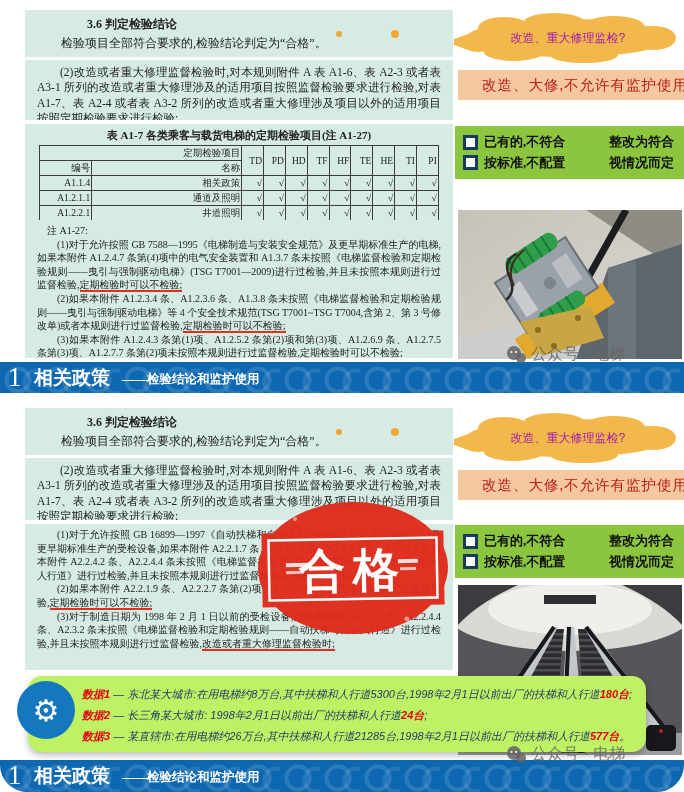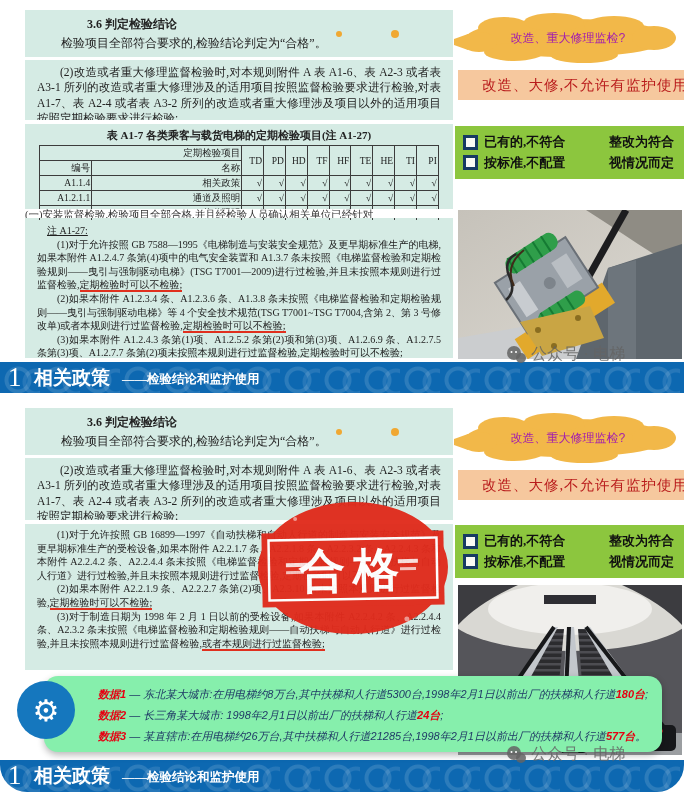--- a/index.html
+++ b/index.html
@@ -11,21 +11,21 @@
   
   .b-intro{left:25px;width:428px;height:47px;padding:5px 12px;font-size:12px;line-height:1.55;}
   .b-intro .t{font-weight:bold;text-indent:50px;}
   .b-intro .s{text-indent:24px;}
   .b-para{left:25px;width:428px;padding:5px 12px;font-size:11.5px;line-height:1.34;
           text-align:justify;}
   .b-para p{margin:0;text-indent:2em;}
   .b-notes{left:25px;width:428px;padding:4px 12px;font-size:10px;line-height:1.36;
            text-align:justify;}
   .b-notes p{margin:0;text-indent:2em;}
-  .b-notes .nt{text-indent:1em;text-decoration:underline;}
+  .b-notes .nt{text-indent:1em;}
   .runderline{border-bottom:2px solid #e0301e;}
 
   
   .dot{position:absolute;border-radius:50%;background:#f0a832;}
 
   
   .tbl-caption{text-align:center;font-weight:bold;font-size:11px;margin:1px 0 2px 0;}
   table.insp{border-collapse:collapse;width:97%;margin:0 auto;table-layout:fixed;
              font-size:9.5px;}
   table.insp th,table.insp td{border:1px solid #3c3c3c;padding:0 1px;text-align:right;
@@ -63,21 +63,21 @@
 
   
   .wmark{position:absolute;display:flex;align-items:center;gap:5px;z-index:6;
     color:rgba(100,100,100,0.85);font-size:16px;font-family:"Liberation Sans",sans-serif;}
 
   
   .stamp{position:absolute;left:256px;top:500px;width:194px;height:138px;z-index:3;
     transform:rotate(-1deg);opacity:0.96;}
 
   
-  .databox{position:absolute;left:44px;top:676px;width:618px;height:76px;background:#86efac;
+  .databox{position:absolute;left:28px;top:676px;width:618px;height:76px;background:#bef264;
     border-radius:14px;box-shadow:0 3px 7px rgba(0,0,0,0.28);z-index:4;box-sizing:border-box;
     padding:8px 10px 6px 54px;font-family:"Liberation Sans",sans-serif;}
   .databox .dline{font-style:italic;font-size:11px;line-height:1.9;color:#1f3a66;
     white-space:nowrap;overflow:hidden;}
   .databox .dlabel{color:#e60012;font-weight:bold;}
   .databox .dvalue{color:#e60012;font-weight:bold;}
   .gearbtn{position:absolute;left:17px;top:681px;width:58px;height:58px;border-radius:50%;
     background:#1577be;z-index:5;display:flex;align-items:center;justify-content:center;
     color:#fff;font-size:30px;font-family:"DejaVu Sans",sans-serif;}
 </style>
@@ -166,21 +166,20 @@
         <td>√</td>
         <td>√</td>
         <td>√</td>
         <td>√</td>
         <td>√</td>
       </tr>
     </tbody>
       </table>
   </div>
 
-  <div class="clip-line" style="top:209px;">(一)安装监督检验,检验项目全部合格,并且经检验人员确认相关单位已经针对</div>
 
   <div class="cyan slide-block b-notes" style="top:220px;height:138px;">
     <p class="nt">注 A1-27:</p>
     <p><span>(1)对于允许按照 GB 7588—1995《电梯制造与安装安全规范》及更早期标准生产的电梯,如果本附件 A1.2.4.7 条第(4)项中的电气安全装置和 A1.3.7 条未按照《电梯监督检验和定期检验规则——曳引与强制驱动电梯》(TSG T7001—2009)进行过检验,并且未按照本规则进行过监督检验,</span><span class="runderline runderline">定期检验时可以不检验;</span></p>
     <p><span>(2)如果本附件 A1.2.3.4 条、A1.2.3.6 条、A1.3.8 条未按照《电梯监督检验和定期检验规则——曳引与强制驱动电梯》等 4 个安全技术规范(TSG T7001~TSG T7004,含第 2、第 3 号修改单)或者本规则进行过监督检验,</span><span class="runderline">定期检验时可以不检验;</span></p>
     <p><span>(3)如果本附件 A1.2.4.3 条第(1)项、A1.2.5.2 条第(2)项和第(3)项、A1.2.6.9 条、A1.2.7.5 条第(3)项、A1.2.7.7 条第(2)项未按照本规则进行过监督检验,</span><span class="runderline">定期检验时可以不检验;</span></p>
   </div>
 
   <div class="blob" style="left:454px;top:12px;">
     <svg width="228" height="52" viewBox="0 0 228 52">
@@ -283,21 +282,21 @@
   <div class="dot" style="left:336px;top:429px;width:6px;height:6px;"></div>
   <div class="dot" style="left:391px;top:428px;width:8px;height:8px;"></div>
 
   <div class="cyan slide-block b-para" style="top:458px;height:62px;">
     <p>(2)改造或者重大修理监督检验时,对本规则附件 A 表 A1-6、表 A2-3 或者表 A3-1 所列的改造或者重大修理涉及的适用项目按照监督检验要求进行检验,对表 A1-7、表 A2-4 或者表 A3-2 所列的改造或者重大修理涉及项目以外的适用项目按照定期检验要求进行检验;</p>
   </div>
 
   <div class="cyan slide-block b-notes" style="top:524px;height:146px;">
     <p><span>(1)对于允许按照 GB 16899—1997《自动扶梯和自动人行道的制造与安装安全规范》及更早期标准生产的受检设备,如果本附件 A2.2.1.7 条、A2.2.1.8 条、A2.2.3.2 条、A2.2.4.3 条和本附件 A2.2.4.2 条、A2.2.4.4 条未按照《电梯监督检验和定期检验规则——自动扶梯与自动人行道》进行过检验,并且未按照本规则进行过监督检验,定期检验时可以不检验;</span></p>
     <p><span>(2)如果本附件 A2.2.1.9 条、A2.2.2.7 条第(2)项、A2.3.10 条未按照本规则进行过监督检验,</span><span class="runderline">定期检验时可以不检验;</span></p>
-    <p><span>(3)对于制造日期为 1998 年 2 月 1 日以前的受检设备,如果本附件 A2.2.4.2 条、A2.2.4.4 条、A2.3.2 条未按照《电梯监督检验和定期检验规则——自动扶梯与自动人行道》进行过检验,并且未按照本规则进行过监督检验,</span><span class="runderline">或者本规则进行过监督检验;</span></p>
+    <p><span>(3)对于制造日期为 1998 年 2 月 1 日以前的受检设备,如果本附件 A2.2.4.2 条、A2.2.4.4 条、A2.3.2 条未按照《电梯监督检验和定期检验规则——自动扶梯与自动人行道》进行过检验,并且未按照本规则进行过监督检验,</span><span class="runderline">改造或者重大修理监督检验时;</span></p>
   </div>
 
   <div class="stamp">
     <svg width="194" height="138" viewBox="0 0 194 138">
       <ellipse cx="97" cy="68" rx="95" ry="66" fill="#e02b1c"></ellipse>
       <rect x="6" y="32" width="182" height="74" fill="#e02b1c"></rect>
       <rect x="13" y="39" width="168" height="60" fill="none" stroke="#ffffff" stroke-width="2.5"></rect>
       <rect x="30" y="62" width="22" height="4" fill="#ffffff" opacity="0.85"></rect>
       <rect x="30" y="70" width="18" height="3" fill="#ffffff" opacity="0.7"></rect>
       <rect x="142" y="60" width="20" height="4" fill="#ffffff" opacity="0.85"></rect>

